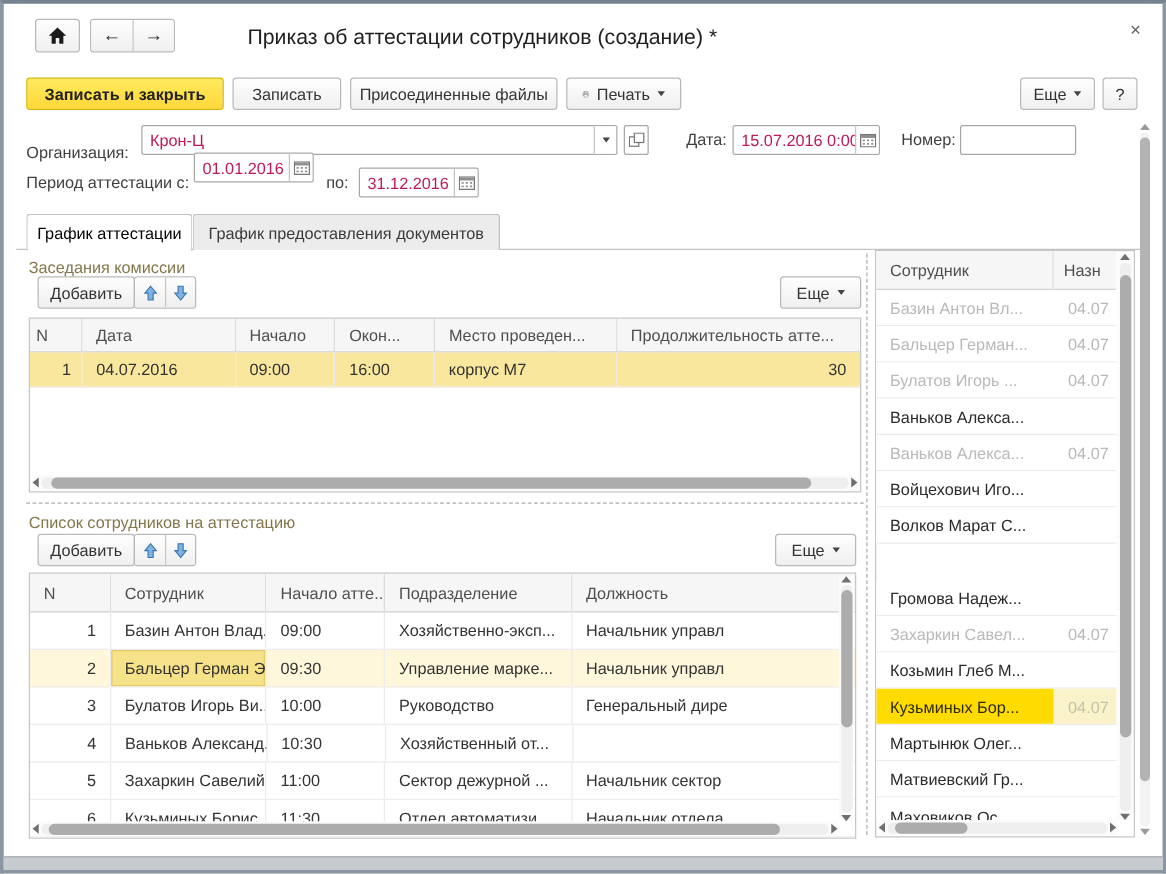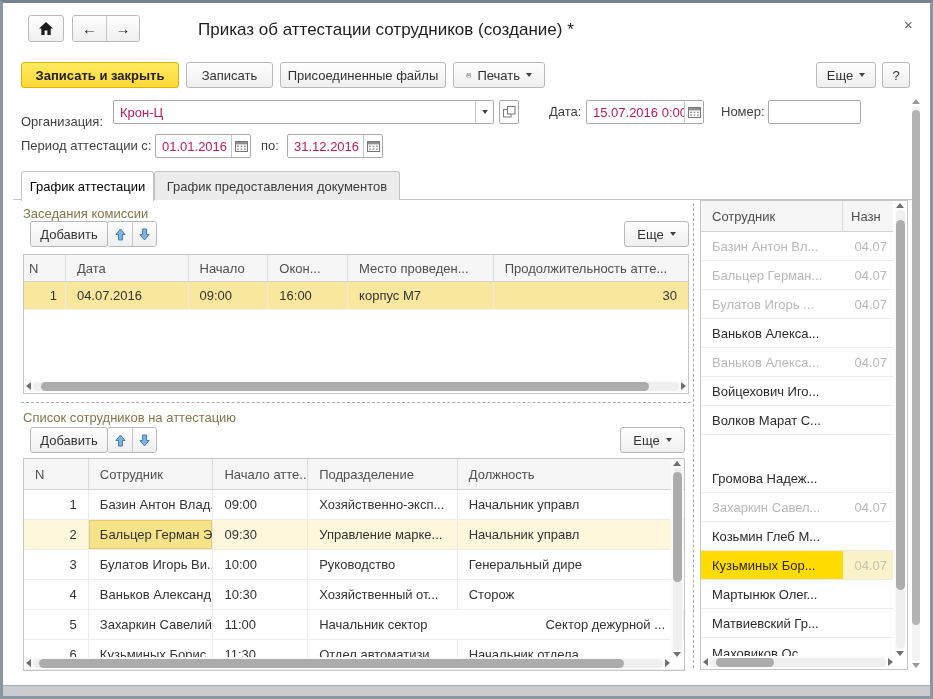--- a/index.html
+++ b/index.html
@@ -143,21 +143,21 @@
           </g>
       </svg>
     </div>
   </div>
   <div class="abs lbl" style="left:718px;top:101px">Номер:</div>
   <div class="abs field" style="left:765px;top:97px;width:93px">
     <div class="val"></div>
   </div>
 
   <div class="abs lbl" style="left:18px;top:135px">Период аттестации с:</div>
-  <div class="abs field" style="left:152px;top:131px;width:96px">
+  <div class="abs field" style="left:152px;top:119px;width:96px">
     <div class="val">01.01.2016</div>
     <div class="mini" style="width:19px;min-width:19px">
       <svg width="13" height="11" viewBox="0 0 13 11">
         <rect x="0.5" y="0.5" width="12" height="10" fill="#fff" stroke="#777"></rect>
           <rect x="1" y="1" width="11" height="2.4" fill="#8F8F8F"></rect>
         <g fill="#8F8F8F">
             <rect x="2.2" y="4.6" width="1.7" height="1.4"></rect>
             <rect x="5.6" y="4.6" width="1.7" height="1.4"></rect>
             <rect x="9" y="4.6" width="1.7" height="1.4"></rect>
             <rect x="2.2" y="7.4" width="1.7" height="1.4"></rect>
@@ -285,28 +285,27 @@
       <div class="gcell" style="width:125px">Булатов Игорь Ви...</div>
       <div class="gcell" style="width:95px">10:00</div>
       <div class="gcell" style="width:150px">Руководство</div>
       <div class="gcell" style="width:227px;border-right:none">Генеральный дире</div>
     </div>
     <div class="grow rowline" style="top:121px;height:30px">
       <div class="gcell r-align" style="width:65px">4</div>
       <div class="gcell" style="width:125px">Ваньков Александ...</div>
       <div class="gcell" style="width:95px">10:30</div>
       <div class="gcell" style="width:150px">Хозяйственный от...</div>
-      <div class="gcell" style="width:227px;border-right:none">Сторож</div>
     </div>
     <div class="grow rowline" style="top:151px;height:30px">
       <div class="gcell r-align" style="width:65px">5</div>
       <div class="gcell" style="width:125px">Захаркин Савелий...</div>
       <div class="gcell" style="width:95px">11:00</div>
+      <div class="gcell" style="width:150px">Сектор дежурной ...</div>
       <div class="gcell" style="width:227px;border-right:none">Начальник сектор</div>
-      <div class="gcell" style="width:150px">Сектор дежурной ...</div>
     </div>
     <div class="grow rowline" style="top:181px;height:30px">
       <div class="gcell r-align" style="width:65px">6</div>
       <div class="gcell" style="width:125px">Кузьминых Борис...</div>
       <div class="gcell" style="width:95px">11:30</div>
       <div class="gcell" style="width:150px">Отдел автоматизи...</div>
       <div class="gcell" style="width:227px;border-right:none">Начальник отдела</div>
     </div>
 
     <div class="sb-v" style="right:1px;top:2px;bottom:13px">

